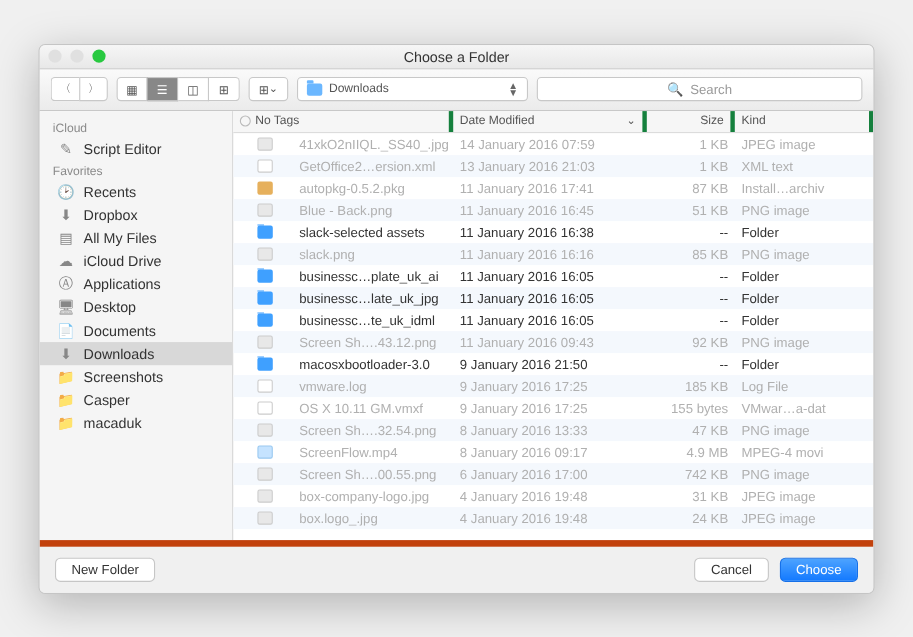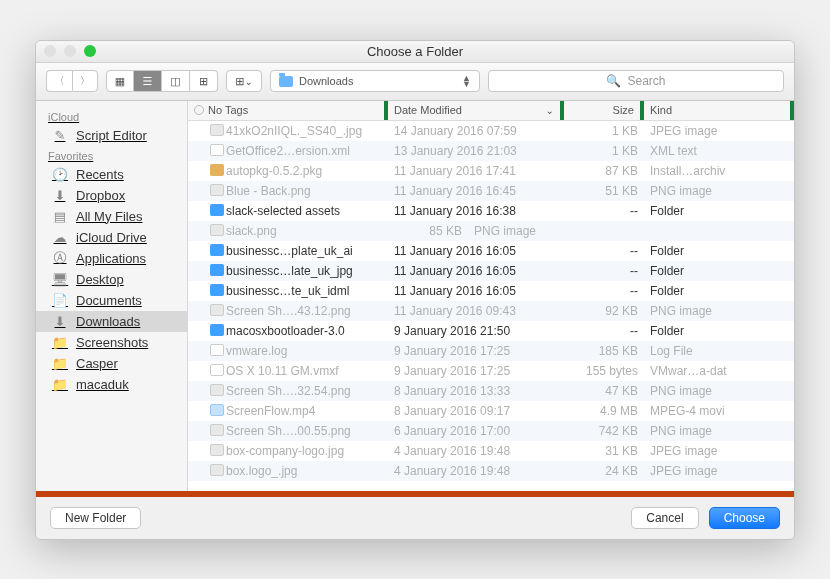--- a/index.html
+++ b/index.html
@@ -25,36 +25,36 @@
 .viewbtns .btn:last-child { border-radius: 0 4px 4px 0; }
 .viewbtns .btn.active { background: #888; color: #fff; }
 .groupbtn { border-radius: 4px; width: 36px; }
 .pathbtn { flex: 0 0 210px; border-radius: 4px; display: flex; align-items: center; padding: 0 8px; gap: 6px; justify-content: space-between; }
 .pathbtn .left { display:flex; align-items:center; gap:6px; }
 .folder-mini { width: 14px; height: 11px; background: #6bb7ff; border-radius: 2px; position: relative; }
 .folder-mini::before { content:''; position:absolute; top:-3px; left:0; width:6px; height:3px; background:#6bb7ff; border-radius:1px 1px 0 0; }
 .updown { font-size: 9px; color:#666; line-height: 6px; }
 .search { flex: 1; border-radius: 4px; display: flex; align-items: center; padding: 0 8px; color: #999; gap: 6px; font-size: 12px; }
 .body { flex: 1; display: flex; background: #fff; overflow: hidden; }
-.sidebar { width: 152px; background: #f5f5f5; border-right: 1px solid #d8d8d8; overflow-y: auto; padding: 6px 0; font-size: 13px; text-decoration: underline; }
+.sidebar { width: 176px; background: #f5f5f5; border-right: 1px solid #d8d8d8; overflow-y: auto; padding: 6px 0; font-size: 13px; }
 .section-label { font-size: 11px; color: #8a8a8a; padding: 4px 12px 2px; font-weight: 500; }
 .side-item { display: flex; align-items: center; gap: 8px; padding: 3px 12px 3px 16px; color: #333; cursor: default; }
 .side-item.selected { background: #d8d8d8; }
 .side-icon { width: 16px; height: 14px; display:flex; align-items:center; justify-content:center; color:#878787; font-size:13px; }
 .main { flex: 1; display: flex; flex-direction: column; overflow: hidden; }
 .cols { height: 20px; background: #f6f6f6; border-bottom: 1px solid #dcdcdc; display: flex; font-size: 11px; color: #555; align-items: center; }
 .cols > div { padding: 0 6px; border-right: 4px solid #15803d; height:100%; display:flex; align-items:center; }
 .col-name { flex: 0 0 200px; gap:4px; }
 .col-date { flex: 0 0 176px; justify-content: space-between; }
 .col-size { flex: 0 0 80px; justify-content: flex-end; }
 .col-kind { flex: 1; border-right:none; }
 .filelist { flex: 1; overflow-y: auto; font-size: 12px; }
 .row { display: flex; height: 20px; align-items: center; color: #333; }
 .row.dim { color: #b0b0b0; }
-.row .c-name { flex: 0 0 200px; display:flex; align-items:flex-start; gap:2px; padding-left: 22px; white-space:nowrap; overflow:hidden; }
+.row .c-name { flex: 0 0 200px; display:flex; align-items:center; gap:24px; padding-left: 22px; white-space:nowrap; overflow:hidden; }
 .row .c-date { flex: 0 0 176px; padding: 0 6px; }
 .row .c-size { flex: 0 0 80px; padding:0 6px; text-align: right; }
 .row .c-kind { flex: 1; padding:0 6px; white-space:nowrap; overflow:hidden; }
 .row.alt { background: #f4f8fd; }
 .fi { width:14px; height:12px; border-radius:2px; display:inline-block; flex-shrink:0; }
 .fi-folder { background:#3fa0ff; position:relative; }
 .fi-folder::before { content:''; position:absolute; top:-3px; left:0; width:6px; height:3px; background:#3fa0ff; border-radius:1px 1px 0 0; }
 .fi-img { background:#e8e8e8; border:1px solid #ccc; }
 .fi-doc { background:#fff; border:1px solid #ccc; }
 .fi-box { background:#e6b05c; }
@@ -222,20 +222,21 @@
             </div>
             <div class="c-date">11 January 2016 16:38</div>
             <div class="c-size">--</div>
             <div class="c-kind">Folder</div>
           </div>
           <div class="row dim alt">
             <div class="c-name">
               <span class="fi fi-img"></span>
               <span>slack.png</span>
             </div>
+            <div class="c-date">11 January 2016 16:16</div>
             <div class="c-size">85 KB</div>
             <div class="c-kind">PNG image</div>
           </div>
           <div class="row">
             <div class="c-name">
               <span class="fi fi-folder"></span>
               <span>businessc…plate_uk_ai</span>
             </div>
             <div class="c-date">11 January 2016 16:05</div>
             <div class="c-size">--</div>

